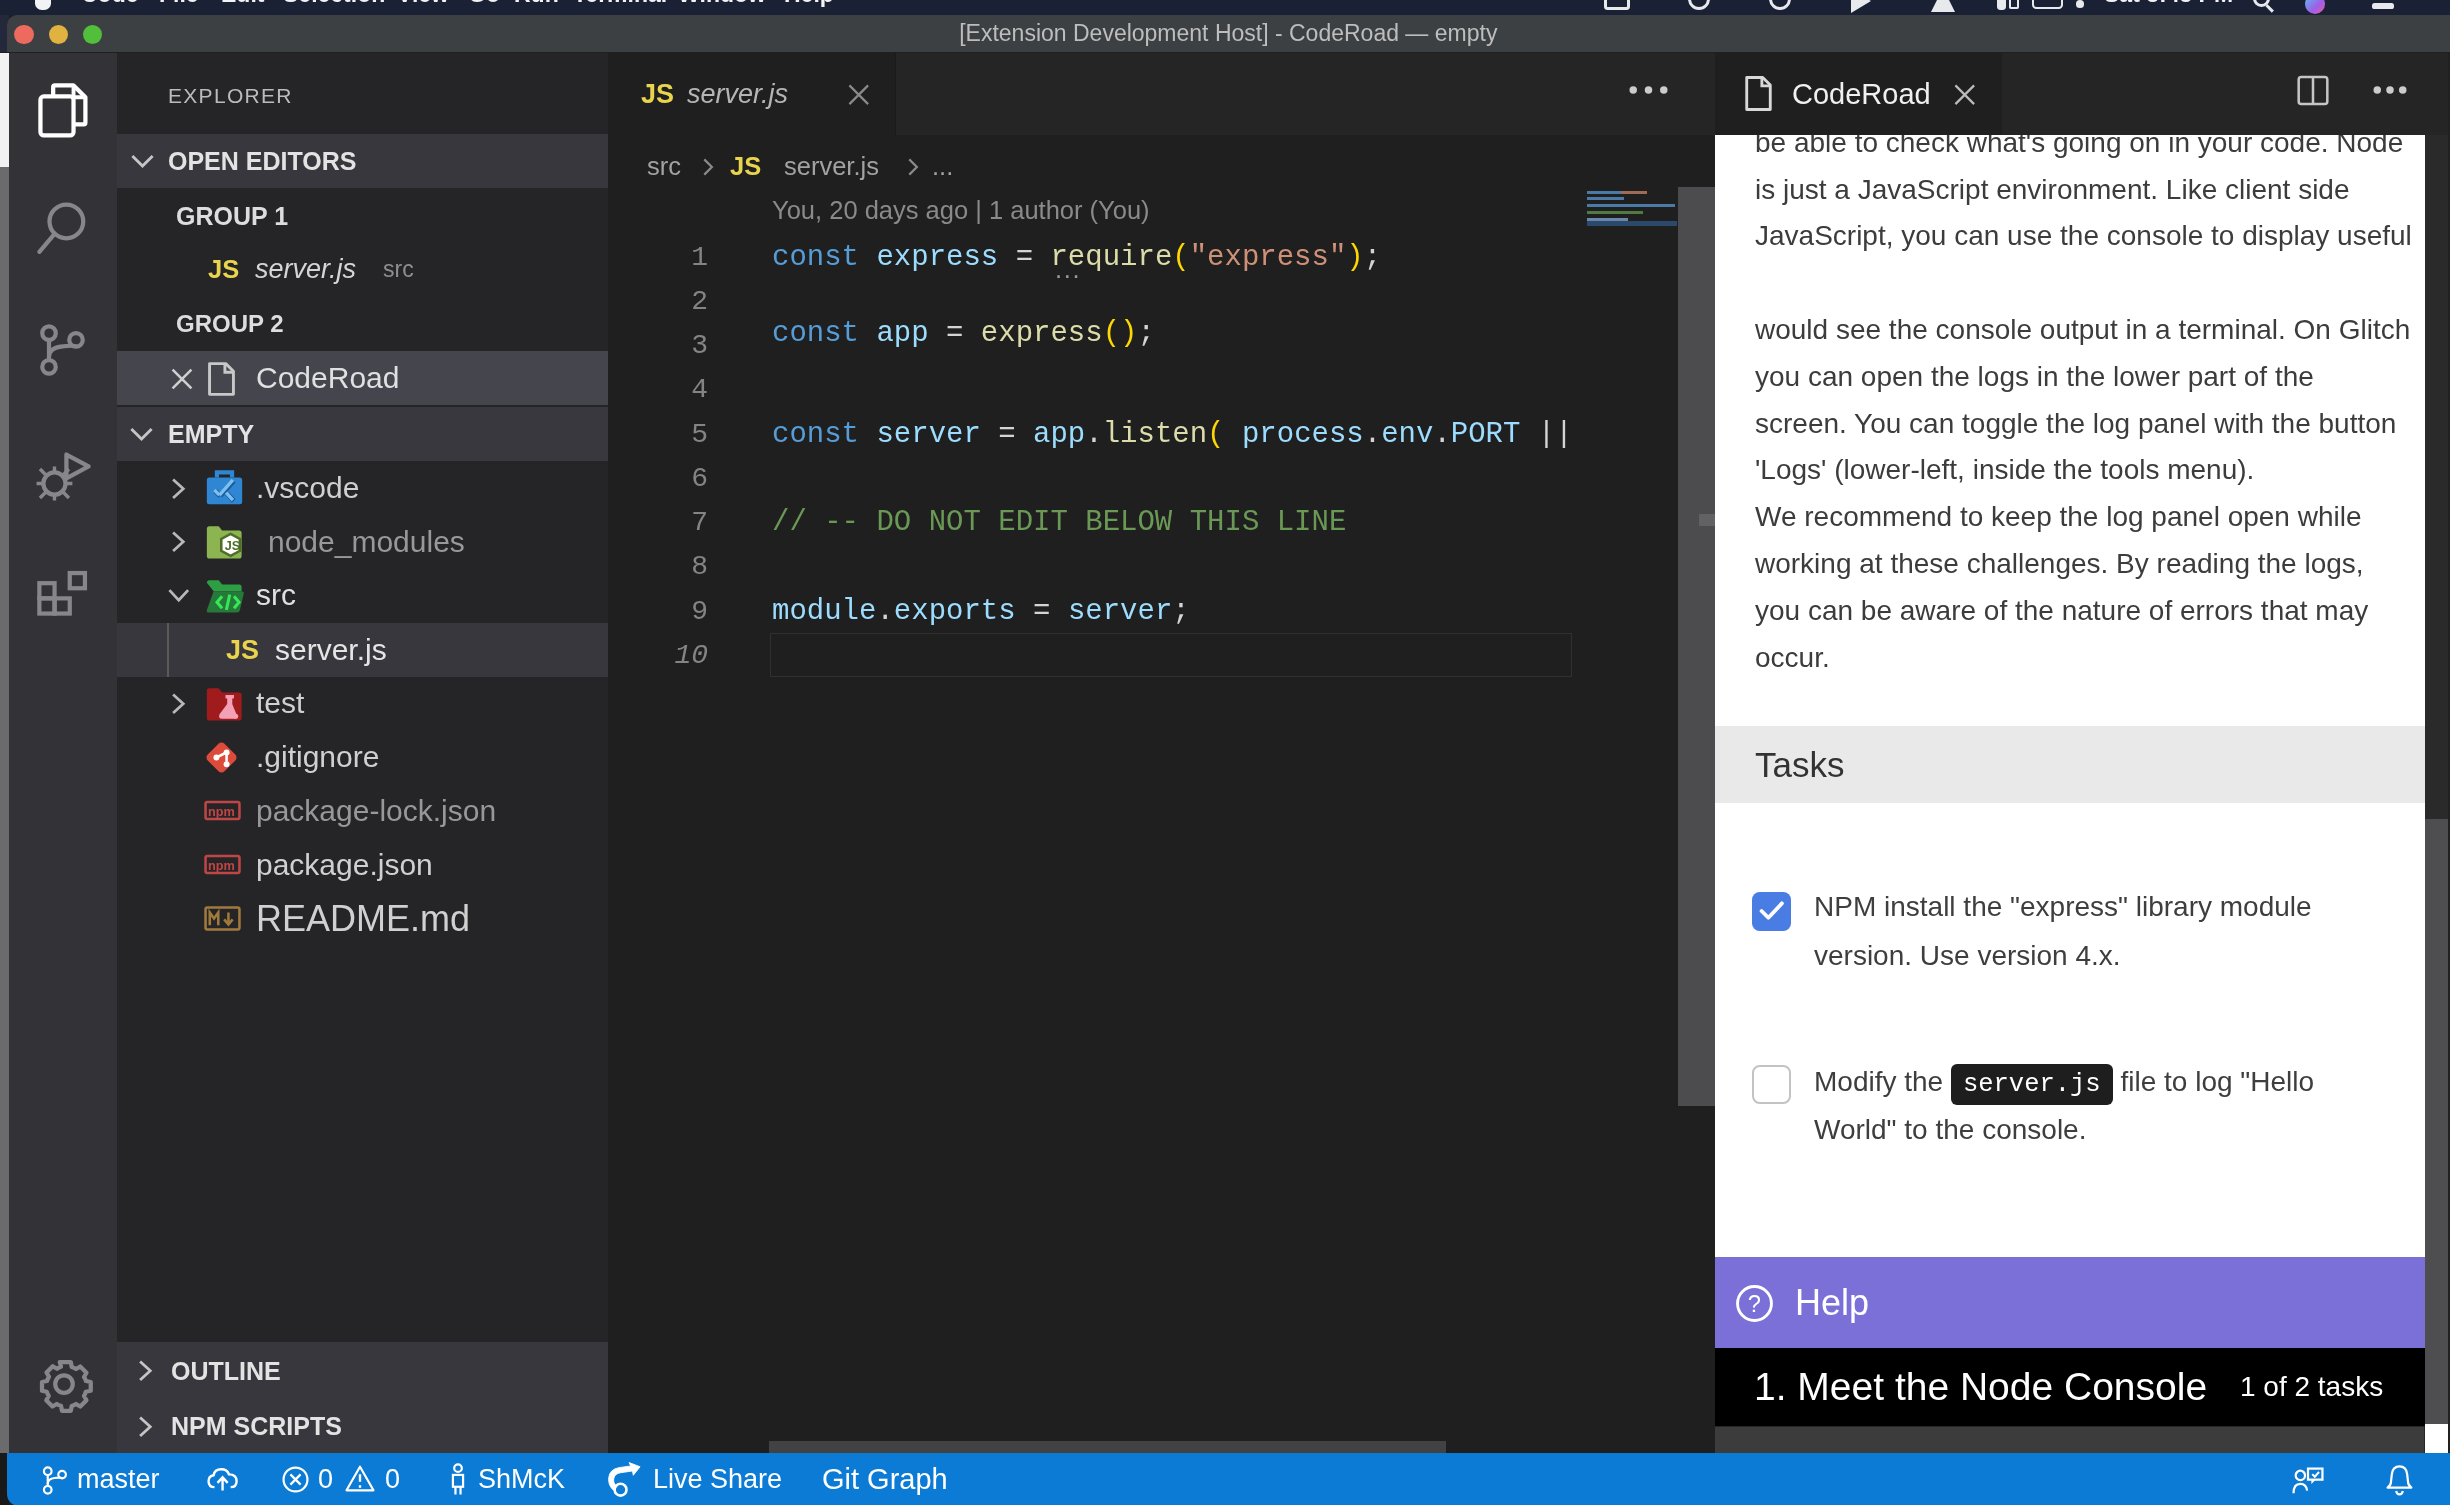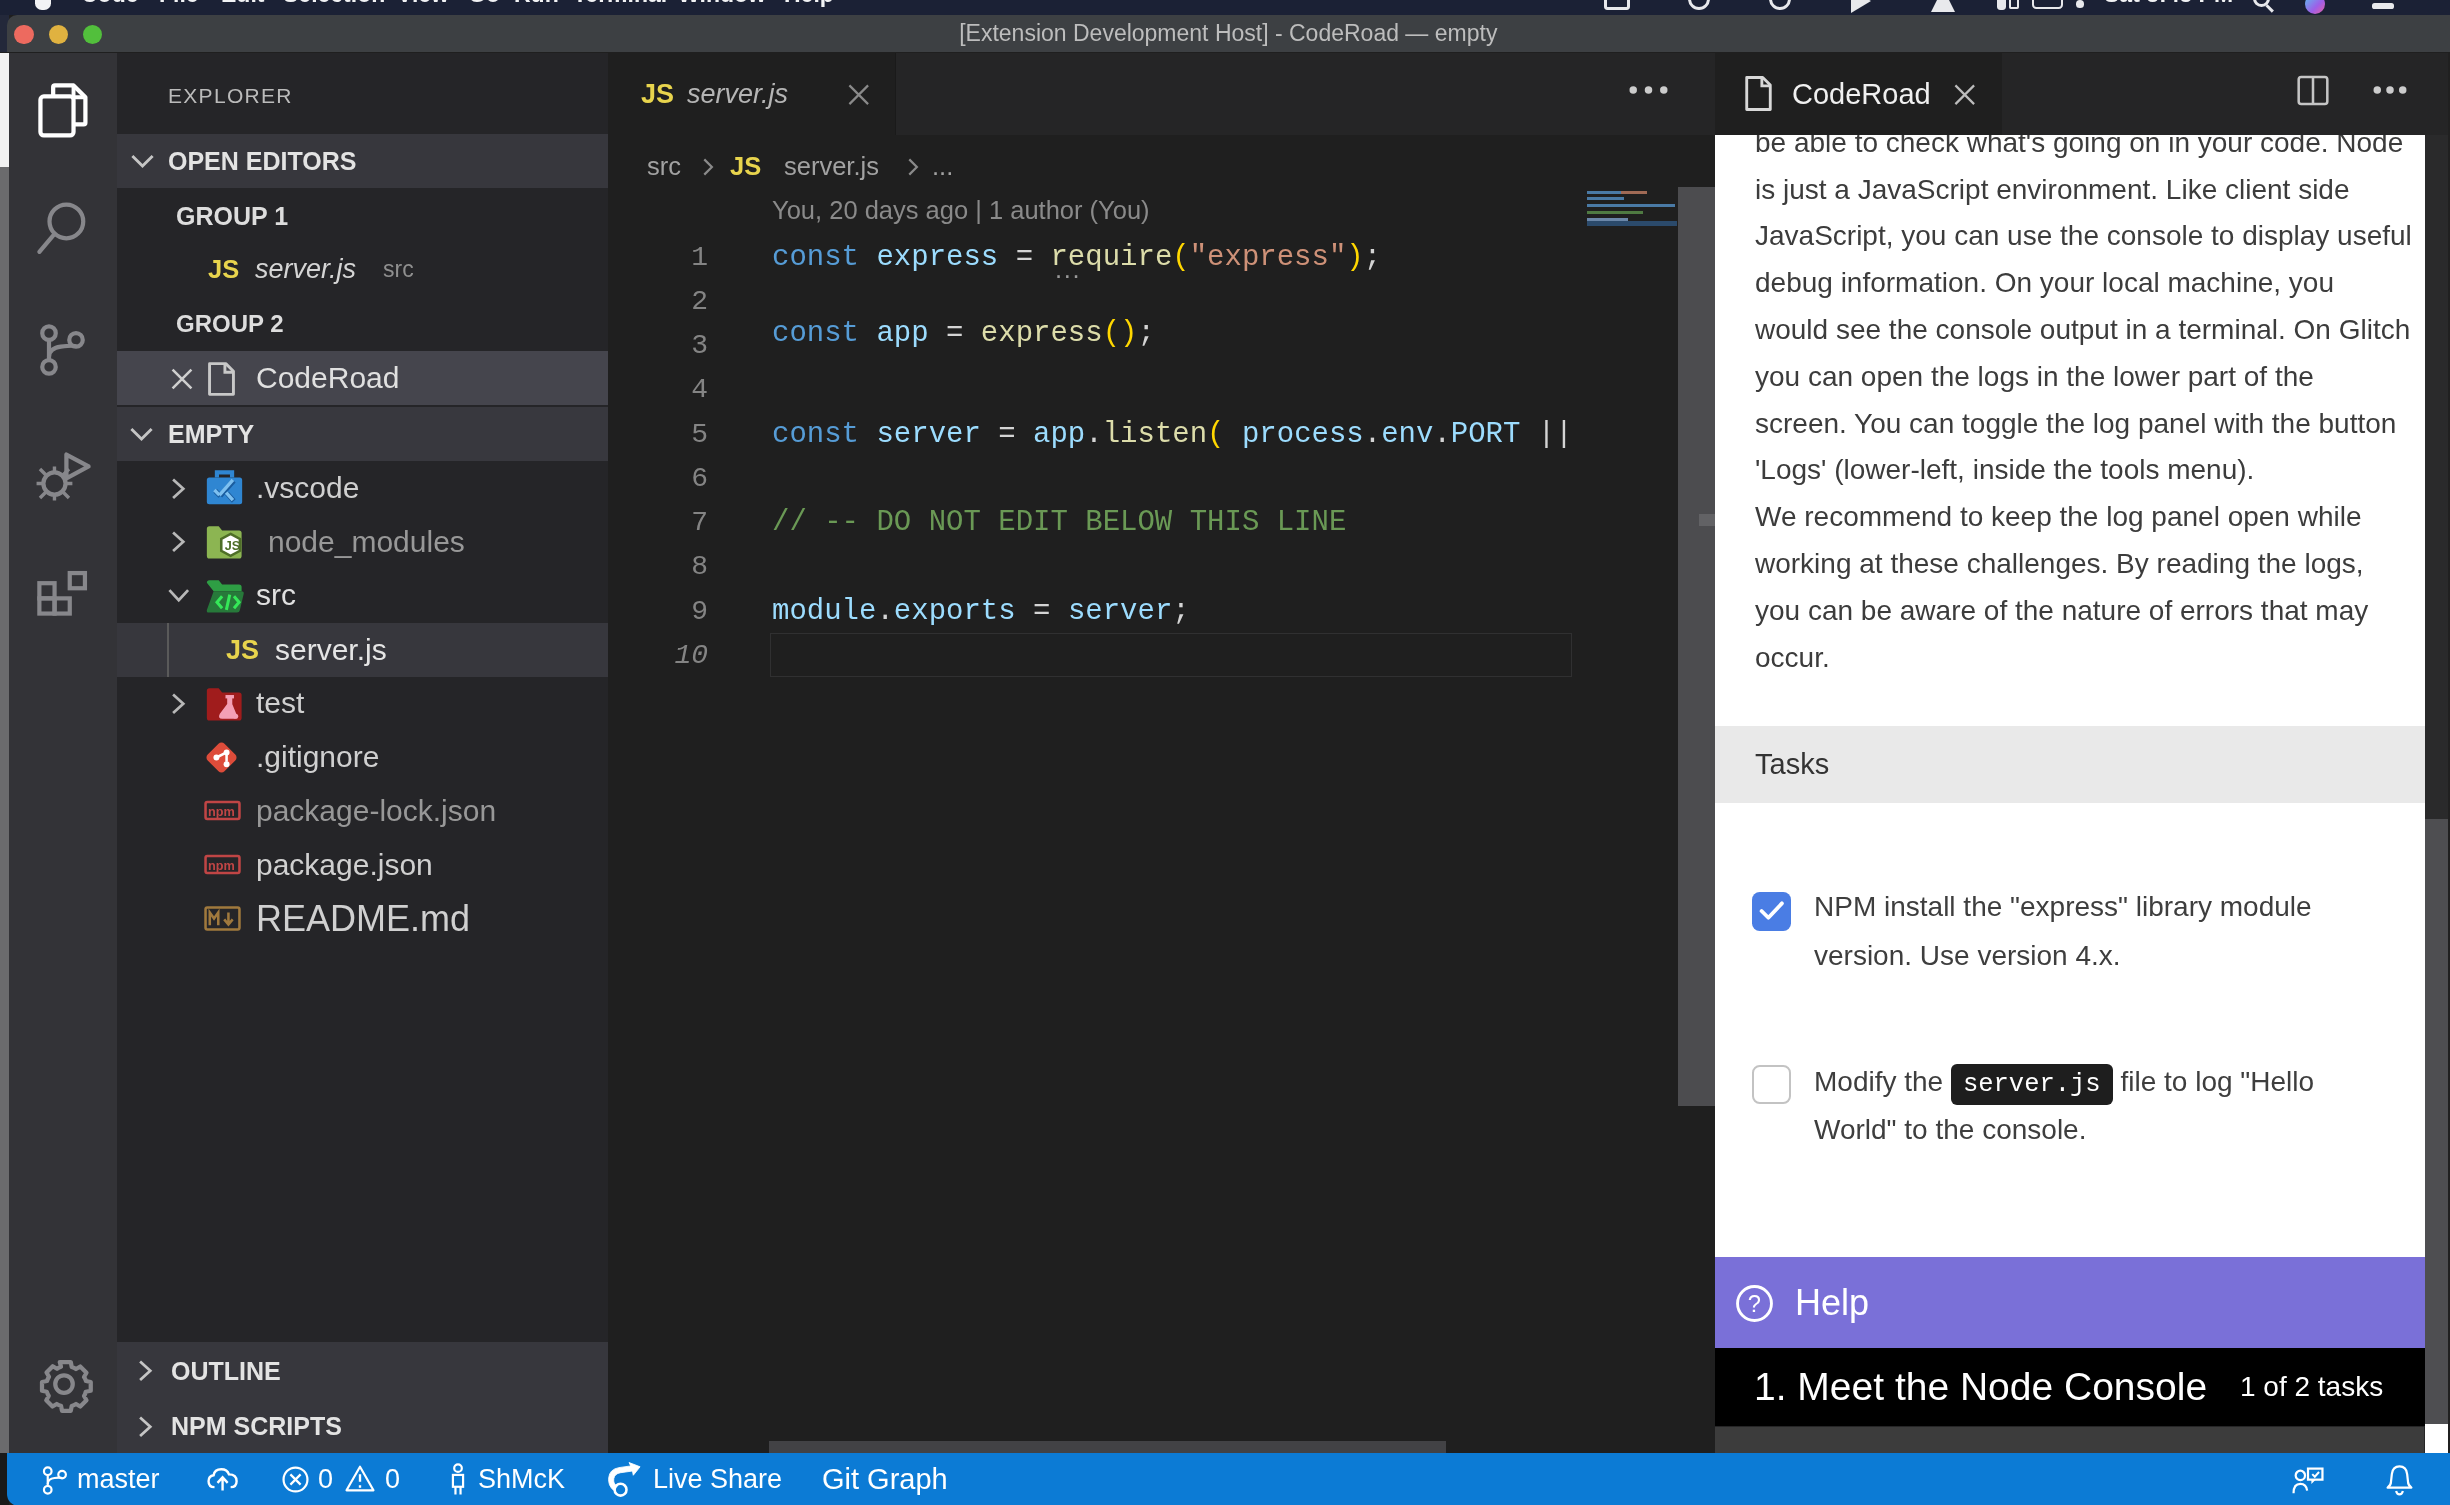--- a/index.html
+++ b/index.html
@@ -305,33 +305,32 @@
       <circle cx="20" cy="6" r="4.4" fill="#cccccc"></circle>
       <circle cx="35" cy="6" r="4.4" fill="#cccccc"></circle>
     </svg>
 
   <div class="abs" style="left:1715px;top:135px;width:732px;height:1291px;background:#ffffff;"></div>
 
   <div class="abs" id="para" style="left:1755px;top:135px;width:670px;height:590px;overflow:hidden;color:#3c3c3c;font-size:28px;white-space:nowrap;">
     <div class="abs" style="top:-16px;">be able to check what's going on in your code. Node</div>
     <div class="abs" style="top:31px;">is just a JavaScript environment. Like client side</div>
     <div class="abs" style="top:77px;">JavaScript, you can use the console to display useful</div>
-    <div class="abs" style="top:124px;">debug information. On your local machine, you</div>
     <div class="abs" style="top:171px;">would see the console output in a terminal. On Glitch</div>
     <div class="abs" style="top:218px;">you can open the logs in the lower part of the</div>
     <div class="abs" style="top:265px;">screen. You can toggle the log panel with the button</div>
     <div class="abs" style="top:311px;">'Logs' (lower-left, inside the tools menu).</div>
     <div class="abs" style="top:358px;">We recommend to keep the log panel open while</div>
     <div class="abs" style="top:405px;">working at these challenges. By reading the logs,</div>
     <div class="abs" style="top:452px;">you can be aware of the nature of errors that may</div>
     <div class="abs" style="top:499px;">occur.</div>
   </div>
 
   <div class="abs" style="left:1715px;top:726px;width:732px;height:77px;background:#e9e9e9;"></div>
-  <div class="abs" style="left:1755px;top:726px;height:77px;line-height:77px;color:#333333;font-size:29px;">Tasks</div>
+  <div class="abs" style="left:1755px;top:726px;height:77px;line-height:77px;color:#333333;font-size:35px;">Tasks</div>
 
   <div class="abs" style="left:1752px;top:892px;width:39px;height:39px;background:#4a7de4;border-radius:7.7px;"></div>
   <svg class="abs" style="left:1759px;top:900px;" width="25.5" height="22" viewBox="0 0 30 26">
       <polyline points="3,13 11,21 27,4" fill="none" stroke="#ffffff" stroke-width="4.5" stroke-linecap="round" stroke-linejoin="round"></polyline>
     </svg>
   <div class="abs" style="left:1814px;top:885px;height:44px;line-height:44px;color:#3e3e3e;font-size:28px;">NPM install the "express" library module</div>
   <div class="abs" style="left:1814px;top:934px;height:44px;line-height:44px;color:#3e3e3e;font-size:28px;">version. Use version 4.x.</div>
 
   <div class="abs" style="left:1752px;top:1065px;width:39px;height:39px;background:#ffffff;border:2.1px solid #c3c3c3;border-radius:7.7px;"></div>
   <div class="abs" style="left:1814px;top:1060px;height:44px;line-height:44px;color:#3e3e3e;font-size:28px;">Modify the <span class="mono" style="background:#1e1e1e;color:#ffffff;font-size:25.5px;padding:6px 12px;border-radius:6px;">server.js</span> file to log "Hello</div>

